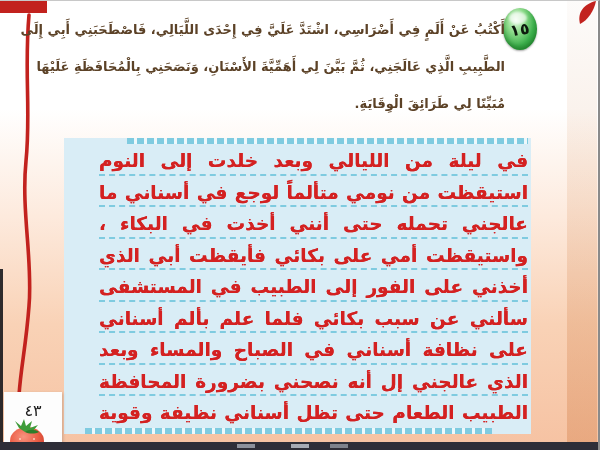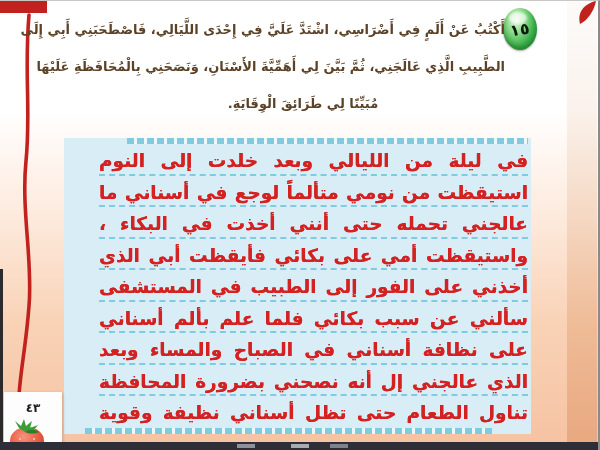--- a/index.html
+++ b/index.html
@@ -44,21 +44,21 @@
   }
 
   
   .instruction {
     position:absolute; left:101px; top:9px; width:404px;
     direction:rtl; color:var(--instruction_brown,#5c4227);
     font-size:13px; font-weight:bold;
   }
   .instr-line { height:37px; line-height:40px; white-space:nowrap; }
   .instr-line.just { text-align:justify; text-align-last:justify; }
-  .instr-line.tail { text-align:center; }
+  .instr-line.tail { text-align:right; }
 
   
   .story {
     position:absolute; left:64px; top:137px; width:467px;
     background:var(--highlight_bg,#d9edf6);
     direction:rtl; padding:0 3px;
   }
   .story-border-top, .story-border-bottom {
     height:6px;
     background:repeating-linear-gradient(90deg, var(--dash_cyan,#7fcbe0) 0 7px, #eef8fb 7px 10px);
@@ -75,21 +75,21 @@
   }
   .story-line.last { border-bottom:none; }
 
   
   .page-box {
     position:absolute; left:4px; top:391px; width:58px; height:59px;
     background:#fdfdfd; box-shadow:1px 1px 3px rgba(0,0,0,.18);
   }
   .page-num {
     margin-top:9px; text-align:center;
-    font-size:12px; font-weight:bold; color:#1c1c1c;
+    font-size:16px; font-weight:normal; color:#1c1c1c;
   }
   .strawberry { position:absolute; left:1px; bottom:-2px; }
 
   
   .taskbar {
     position:absolute; left:0; bottom:0; width:600px; height:8px;
     background:var(--taskbar_dark,#2e2e38);
   }
   .task-item { position:absolute; top:2px; height:4px; width:18px; background:#8d919c; }
   .task-item.t1 { left:237px; }
@@ -126,21 +126,21 @@
   <div class="story">
     <div class="story-border-top"></div>
     <div class="story-line">في ليلة من الليالي وبعد خلدت إلى النوم</div>
     <div class="story-line">استيقظت من نومي متألماً لوجع في أسناني ما</div>
     <div class="story-line">عالجني تحمله حتى أنني أخذت في البكاء ،</div>
     <div class="story-line">واستيقظت أمي على بكائي فأيقظت أبي الذي</div>
     <div class="story-line">أخذني على الفور إلى الطبيب في المستشفى</div>
     <div class="story-line">سألني عن سبب بكائي فلما علم بألم أسناني</div>
     <div class="story-line">على نظافة أسناني في الصباح والمساء وبعد</div>
     <div class="story-line">الذي عالجني إل أنه نصحني بضرورة المحافظة</div>
-    <div class="story-line last">تناول الطعام حتى تظل أسناني نظيفة وقوية</div>
+    <div class="story-line last">الطبيب الطعام حتى تظل أسناني نظيفة وقوية</div>
     <div class="story-border-bottom"></div>
   </div>
 
   <div class="page-box">
     <div class="page-num">٤٣</div>
     <svg class="strawberry" width="48" height="34" viewBox="0 0 48 34">
       <defs>
         <radialGradient id="berry" cx="40%" cy="35%" r="75%">
           <stop offset="0%" stop-color="#f7937f"></stop>
           <stop offset="55%" stop-color="#ec5f47"></stop>

